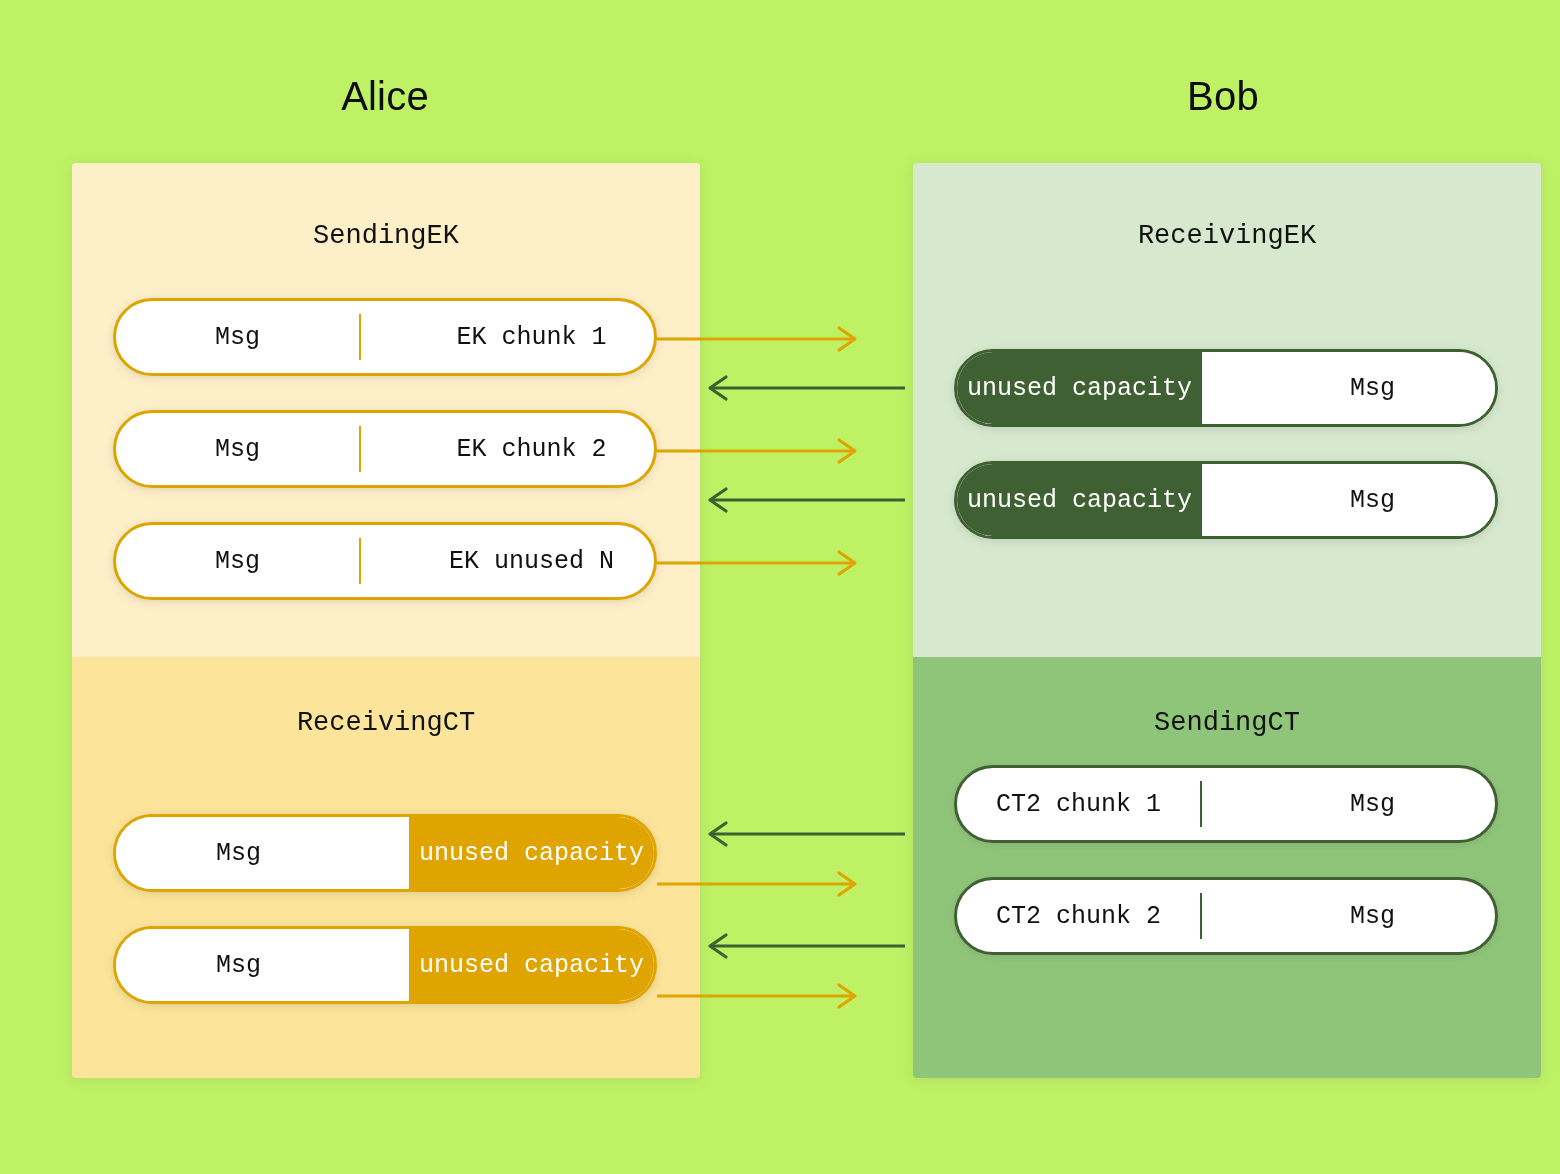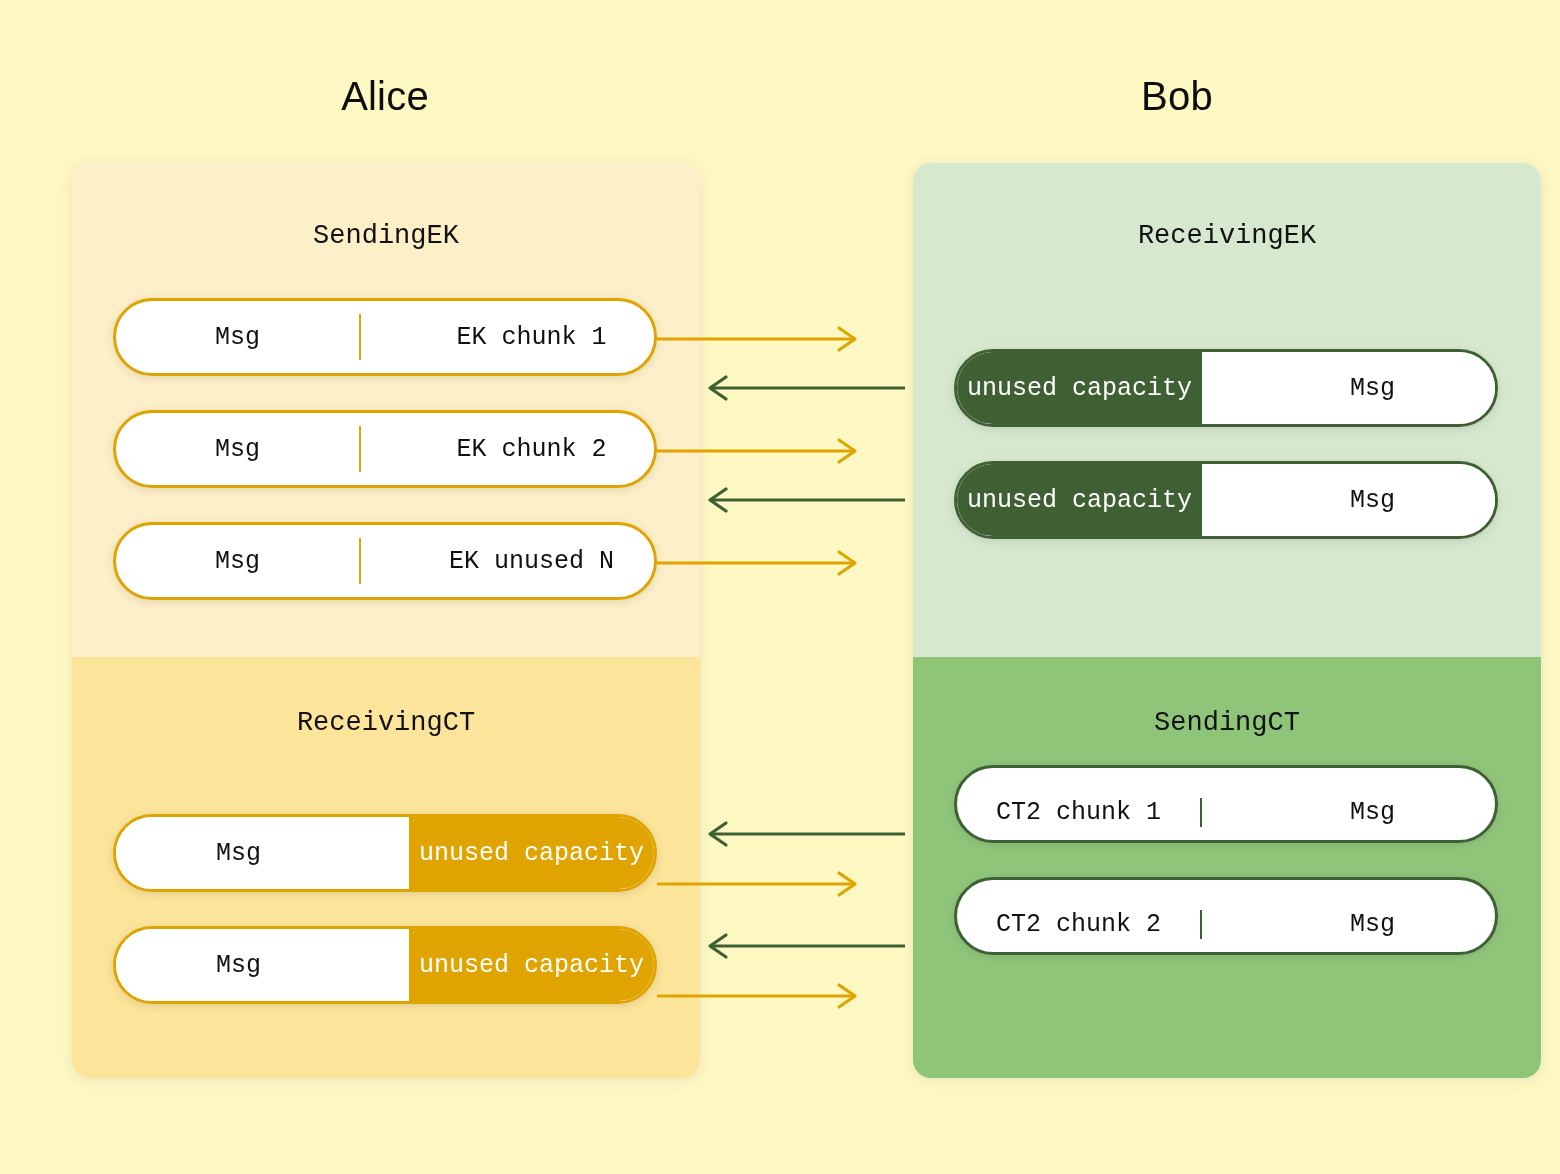--- a/index.html
+++ b/index.html
@@ -7,42 +7,42 @@
     padding: 0;
     background: #ffffff;
   }
   body {
     font-family: "Liberation Sans", sans-serif;
   }
   #canvas {
     position: relative;
     width: 1560px;
     height: 1174px;
-    background: #fef9c3;
+    background: #bef264;
     overflow: hidden;
   }
 
   
   .party-title {
     position: absolute;
     font-family: "Liberation Sans", sans-serif;
     font-size: 40px;
     font-weight: 400;
     color: #0d0d0d;
     text-align: center;
     white-space: nowrap;
     letter-spacing: 0.2px;
   }
   #title-alice { left: 185px; top: 74px; width: 400px; }
-  #title-bob   { left: 977px; top: 74px; width: 400px; }
+  #title-bob   { left: 1023px; top: 74px; width: 400px; }
 
   
   .party-panel {
     position: absolute;
-    border-radius: 18px;
+    border-radius: 4px;
     overflow: hidden;
     box-shadow: 0 2px 14px rgba(110,110,110,0.16);
   }
   #panel-alice {
     left: 72px; top: 163px;
     width: 628px; height: 915px;
   }
   #panel-bob {
     left: 913px; top: 163px;
     width: 628px; height: 915px;
@@ -122,21 +122,20 @@
     background: #ffffff;
     border: 3px solid #3f6032;
   }
   .pill-green-split .half-fill  { background: #3f6032; color: #ffffff; }
   .pill-green-split .half-white { background: #ffffff; color: #111111; }
 
   
   .pill-green-outline {
     background: #ffffff;
     border: 3px solid #3f6032;
-    align-items: flex-end;
   }
   .pill-green-outline .pill-half { color: #111111; }
   .pill-green-outline .pill-half.left {
     border-right: 2px solid #3f6032;
     margin: 13px 0;
   }
   .pill-green-outline .pill-half.right { margin: 13px 0; }
 
   
   #arrow-layer {

